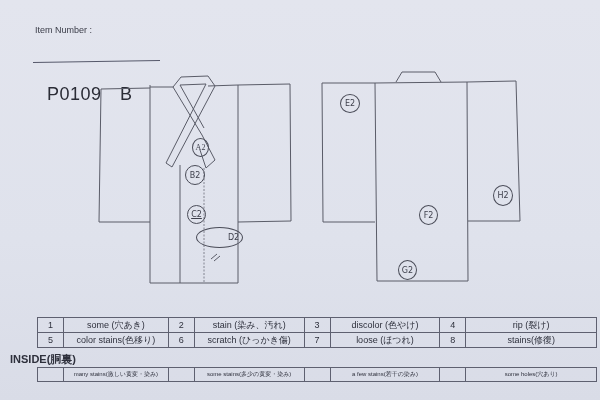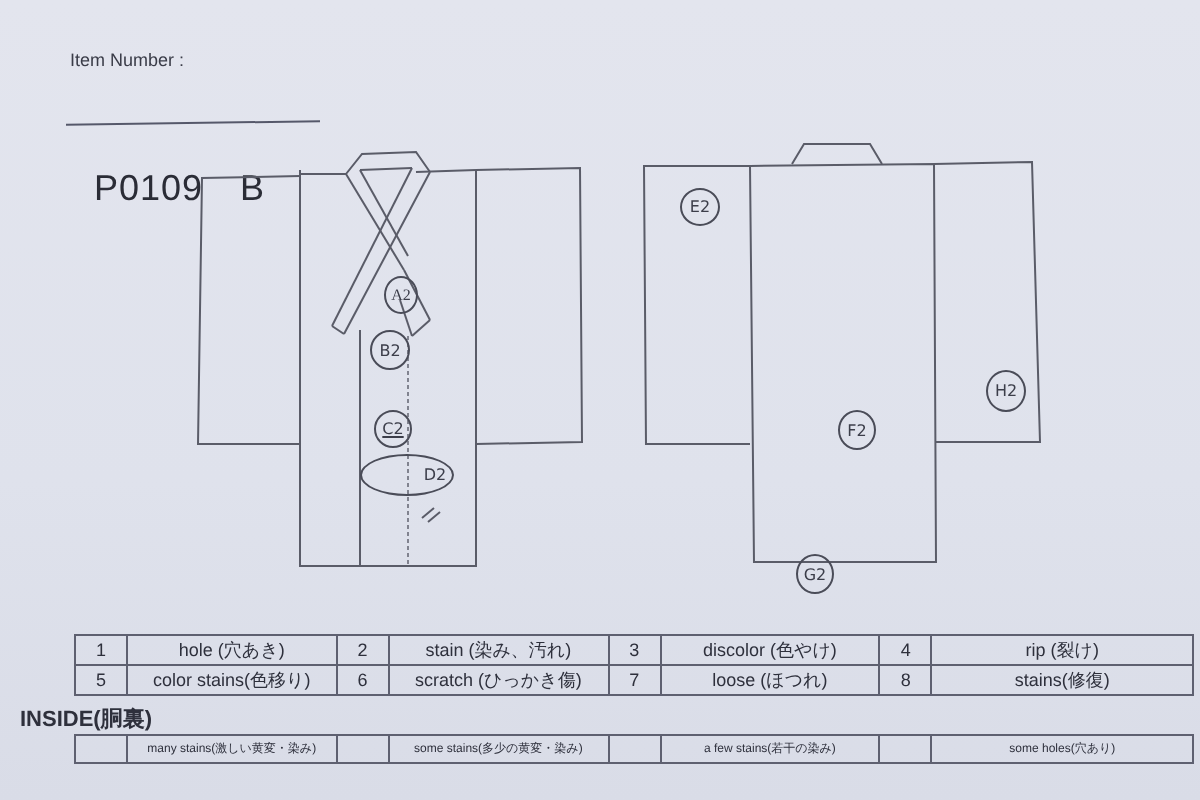--- a/index.html
+++ b/index.html
@@ -63,42 +63,42 @@
     <polyline class="ln" points="375,83 322,83 323,222 375,222"></polyline>
     <polyline class="ln" points="375,83 377,281 468,281 467,82 375,83"></polyline>
     <polyline class="ln" points="467,82 516,81 520,221 468,221"></polyline>
     <polyline class="ln" points="396,82 402,72 435,72 441,82"></polyline>
   </g>
 </svg>
 
 <div class="mark" style="left:192px;top:138px;width:15px;height:17px;font-family:Liberation Serif, serif;">A2</div>
 <div class="mark" style="left:185px;top:165px;width:18px;height:18px;">B2</div>
 <div class="mark" style="left:187px;top:205px;width:17px;height:17px;text-decoration:underline;">C2</div>
-<div class="mark" style="left:180px;top:227px;width:17px;height:19px;padding-left:28px;">D2</div>
+<div class="mark" style="left:196px;top:227px;width:17px;height:19px;padding-left:28px;">D2</div>
 
 <div class="mark" style="left:340px;top:94px;width:18px;height:17px;">E2</div>
 <div class="mark" style="left:377px;top:205px;width:17px;height:18px;margin-left:42px;">F2</div>
-<div class="mark" style="left:398px;top:277px;width:17px;height:18px;">G2</div>
+<div class="mark" style="left:398px;top:260px;width:17px;height:18px;">G2</div>
 <div class="mark" style="left:493px;top:185px;width:18px;height:19px;">H2</div>
 
 <table id="defect-table" class="legend">
   <colgroup>
     <col style="width:26px">
       <col style="width:105px">
     <col style="width:26px">
       <col style="width:110px">
     <col style="width:26px">
       <col style="width:110px">
     <col style="width:26px">
       <col style="width:131px">
   </colgroup>
   <tbody>
       <tr>
     <td>1</td>
-    <td>hole (穴あき)</td>
+    <td>some (穴あき)</td>
     <td>2</td>
     <td>stain (染み、汚れ)</td>
     <td>3</td>
     <td>discolor (色やけ)</td>
     <td>4</td>
     <td>rip (裂け)</td>
   </tr>
   <tr>
     <td>5</td>
     <td>color stains(色移り)</td>

